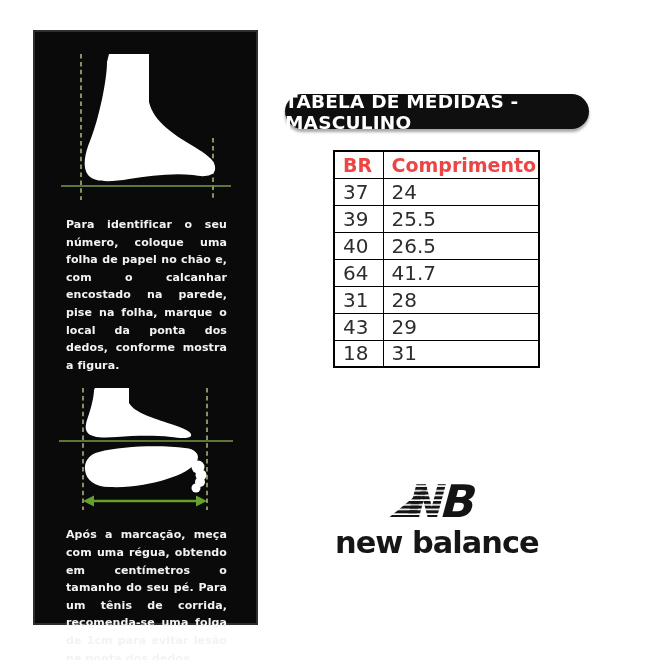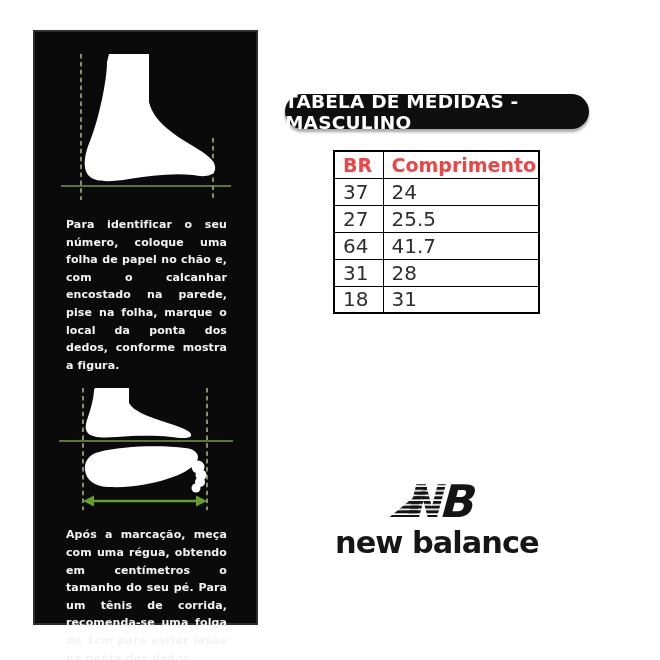--- a/index.html
+++ b/index.html
@@ -111,30 +111,38 @@
           <th>BR</th>
           <th>Comprimento</th>
         </tr>
       </thead>
       <tbody>
         <tr>
             <td>37</td>
             <td>24</td>
           </tr>
         <tr>
-            <td>27</td>
+            <td>39</td>
             <td>25.5</td>
+          </tr>
+        <tr>
+            <td>40</td>
+            <td>26.5</td>
           </tr>
         <tr>
             <td>64</td>
             <td>41.7</td>
           </tr>
         <tr>
             <td>31</td>
             <td>28</td>
+          </tr>
+        <tr>
+            <td>43</td>
+            <td>29</td>
           </tr>
         <tr>
             <td>18</td>
             <td>31</td>
           </tr>
       </tbody>
     </table>
   </div>
 
   <div class="brand">

